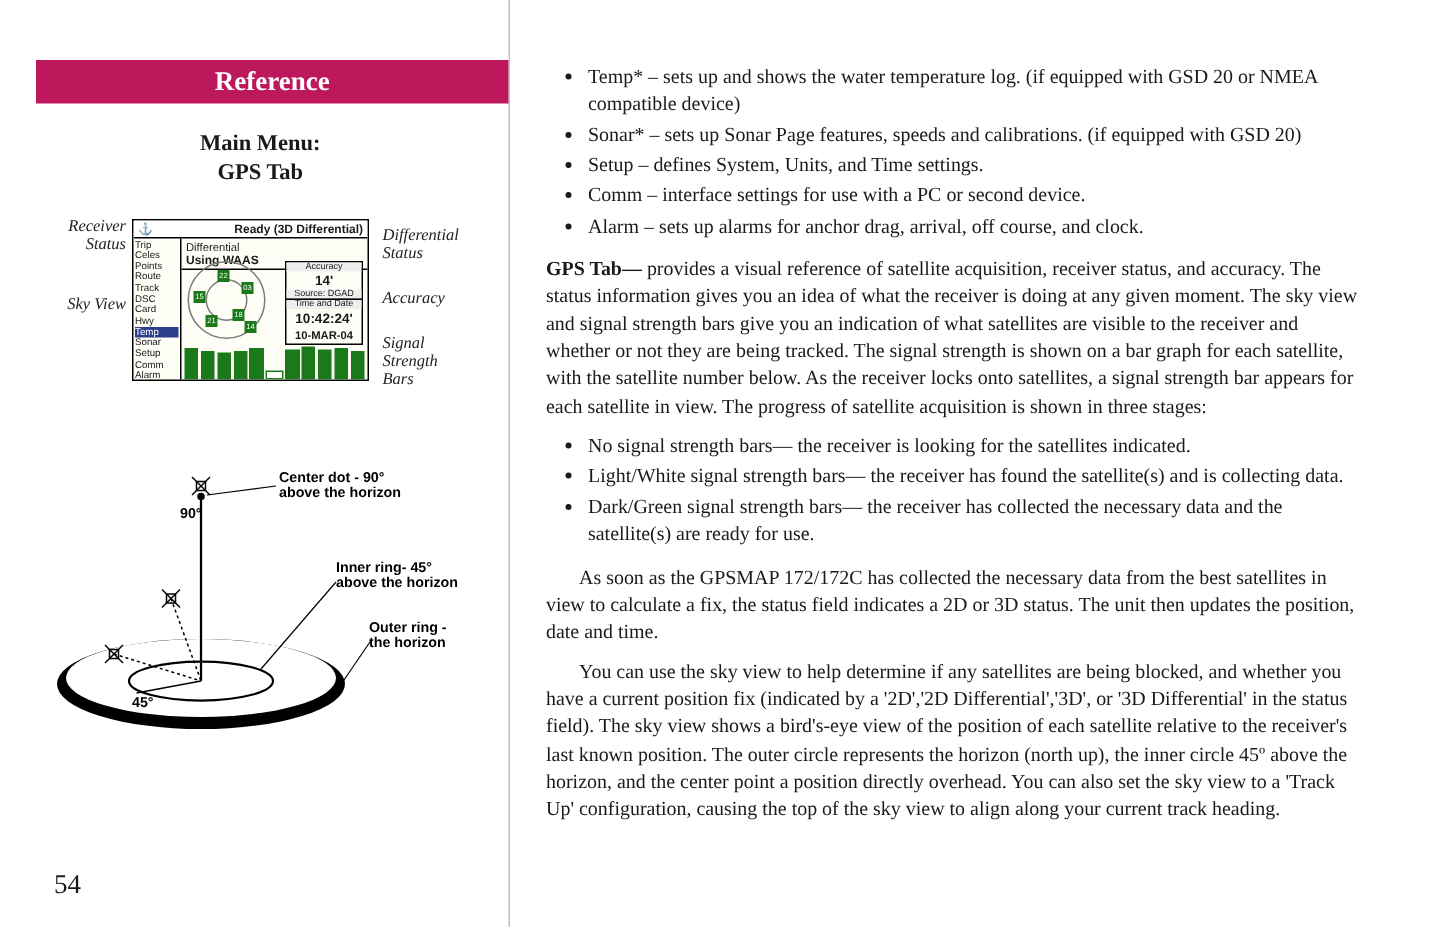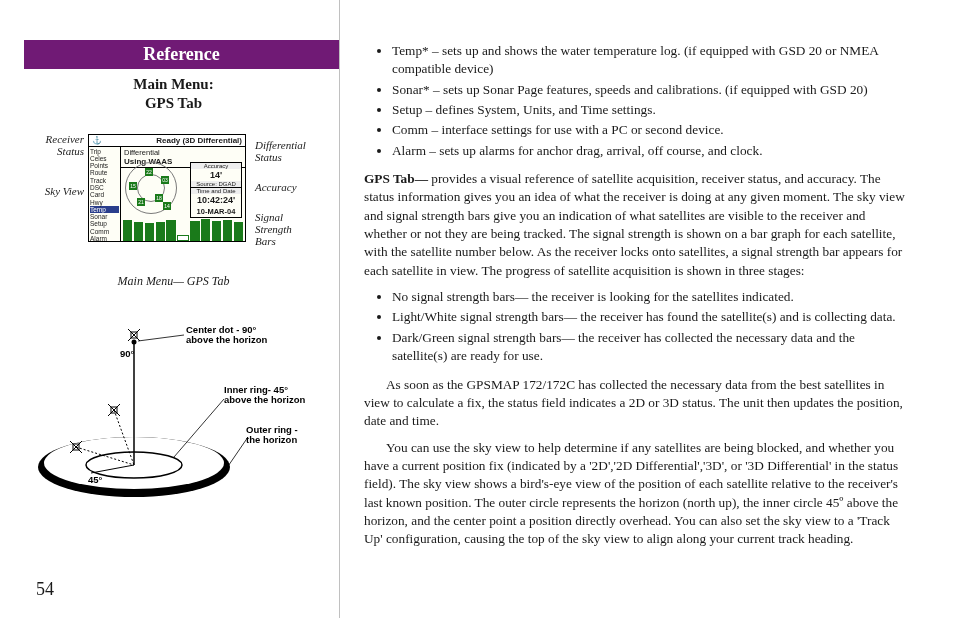--- a/index.html
+++ b/index.html
@@ -15,28 +15,28 @@
     display: flex;
     height: 100%;
   }
   .sidebar {
     width: 340px;
     position: relative;
     padding: 40px 16px 18px 24px;
     border-right: 1px solid #c0c0c0;
   }
   .ref-band {
-    background: #701a75;
+    background: #be185d;
     color: #fff;
     font-family: Georgia, serif;
     font-size: 18px;
     font-weight: bold;
     text-align: center;
     padding: 4px 0;
-    margin: 0 -16px 6px 0;
+    margin: 0 -16px 18px 0;
   }
   .section-title {
     text-align: center;
     font-weight: bold;
     font-size: 15px;
     line-height: 1.25;
     margin-bottom: 18px;
   }
   .fig1 {
     position: relative;
@@ -209,21 +209,20 @@
           </div>
         </div>
       </div>
 
       <div class="callout left" style="left:-2px;top:2px;width:56px">Receiver<br>Status</div>
       <div class="callout" style="left:225px;top:8px">Differential<br>Status</div>
       <div class="callout left" style="left:-2px;top:54px;width:56px">Sky View</div>
       <div class="callout" style="left:225px;top:50px">Accuracy</div>
       <div class="callout" style="left:225px;top:80px">Signal<br>Strength<br>Bars</div>
     </div>
-    <div class="fig-caption">Main Menu— GPS Tab</div>
 
     <div class="fig2">
       <svg class="horizon-svg" viewBox="0 0 290 195">
 
         <ellipse cx="100" cy="150" rx="96" ry="30" fill="#000"></ellipse>
         <ellipse cx="100" cy="146" rx="90" ry="26" fill="#fff"></ellipse>
 
         <ellipse cx="100" cy="148" rx="48" ry="13" fill="none" stroke="#000" stroke-width="1.5"></ellipse>
 
         <line x1="100" y1="25" x2="100" y2="148" stroke="#000" stroke-width="1.5"></line>

